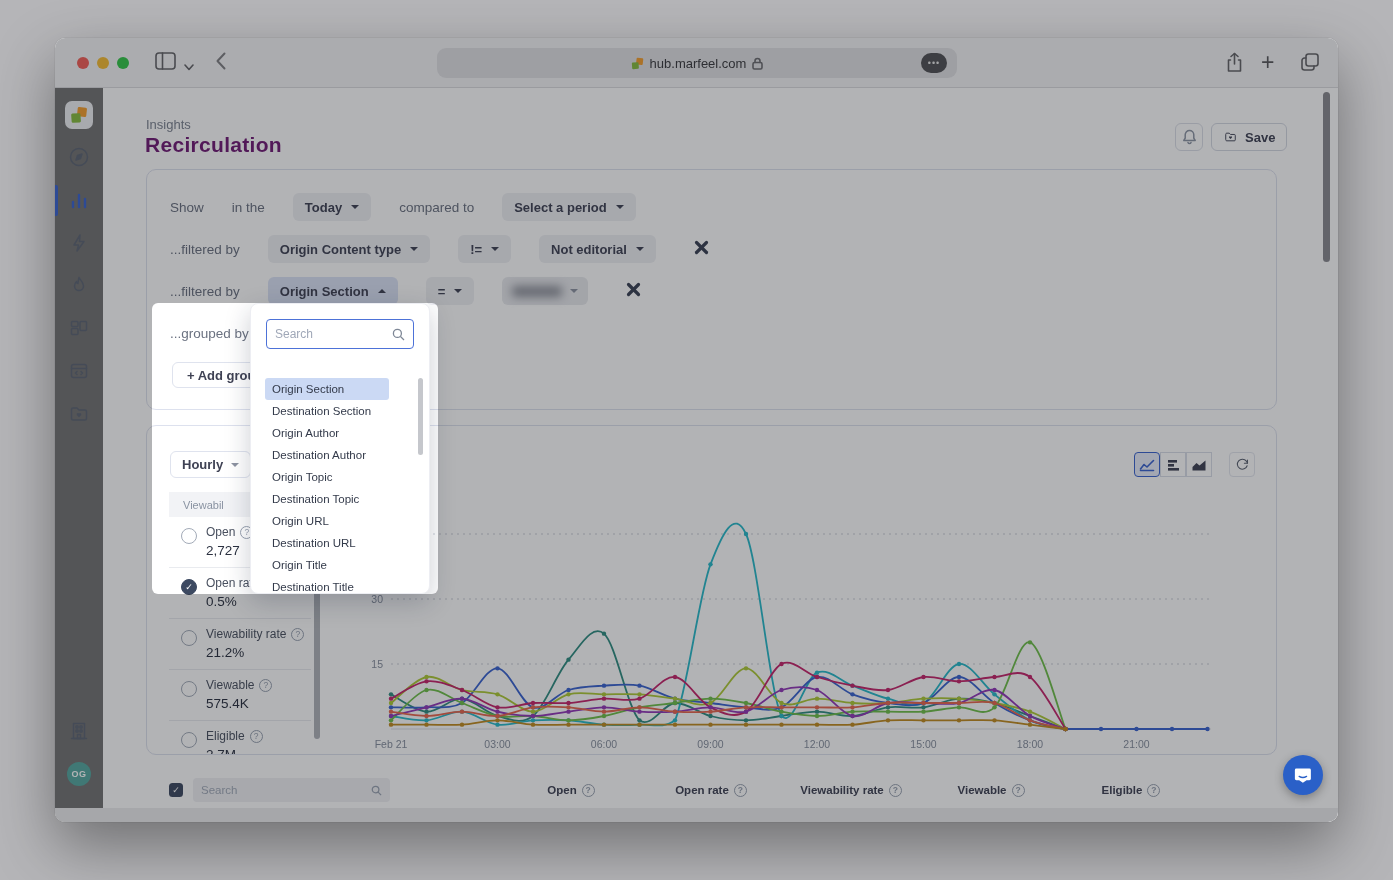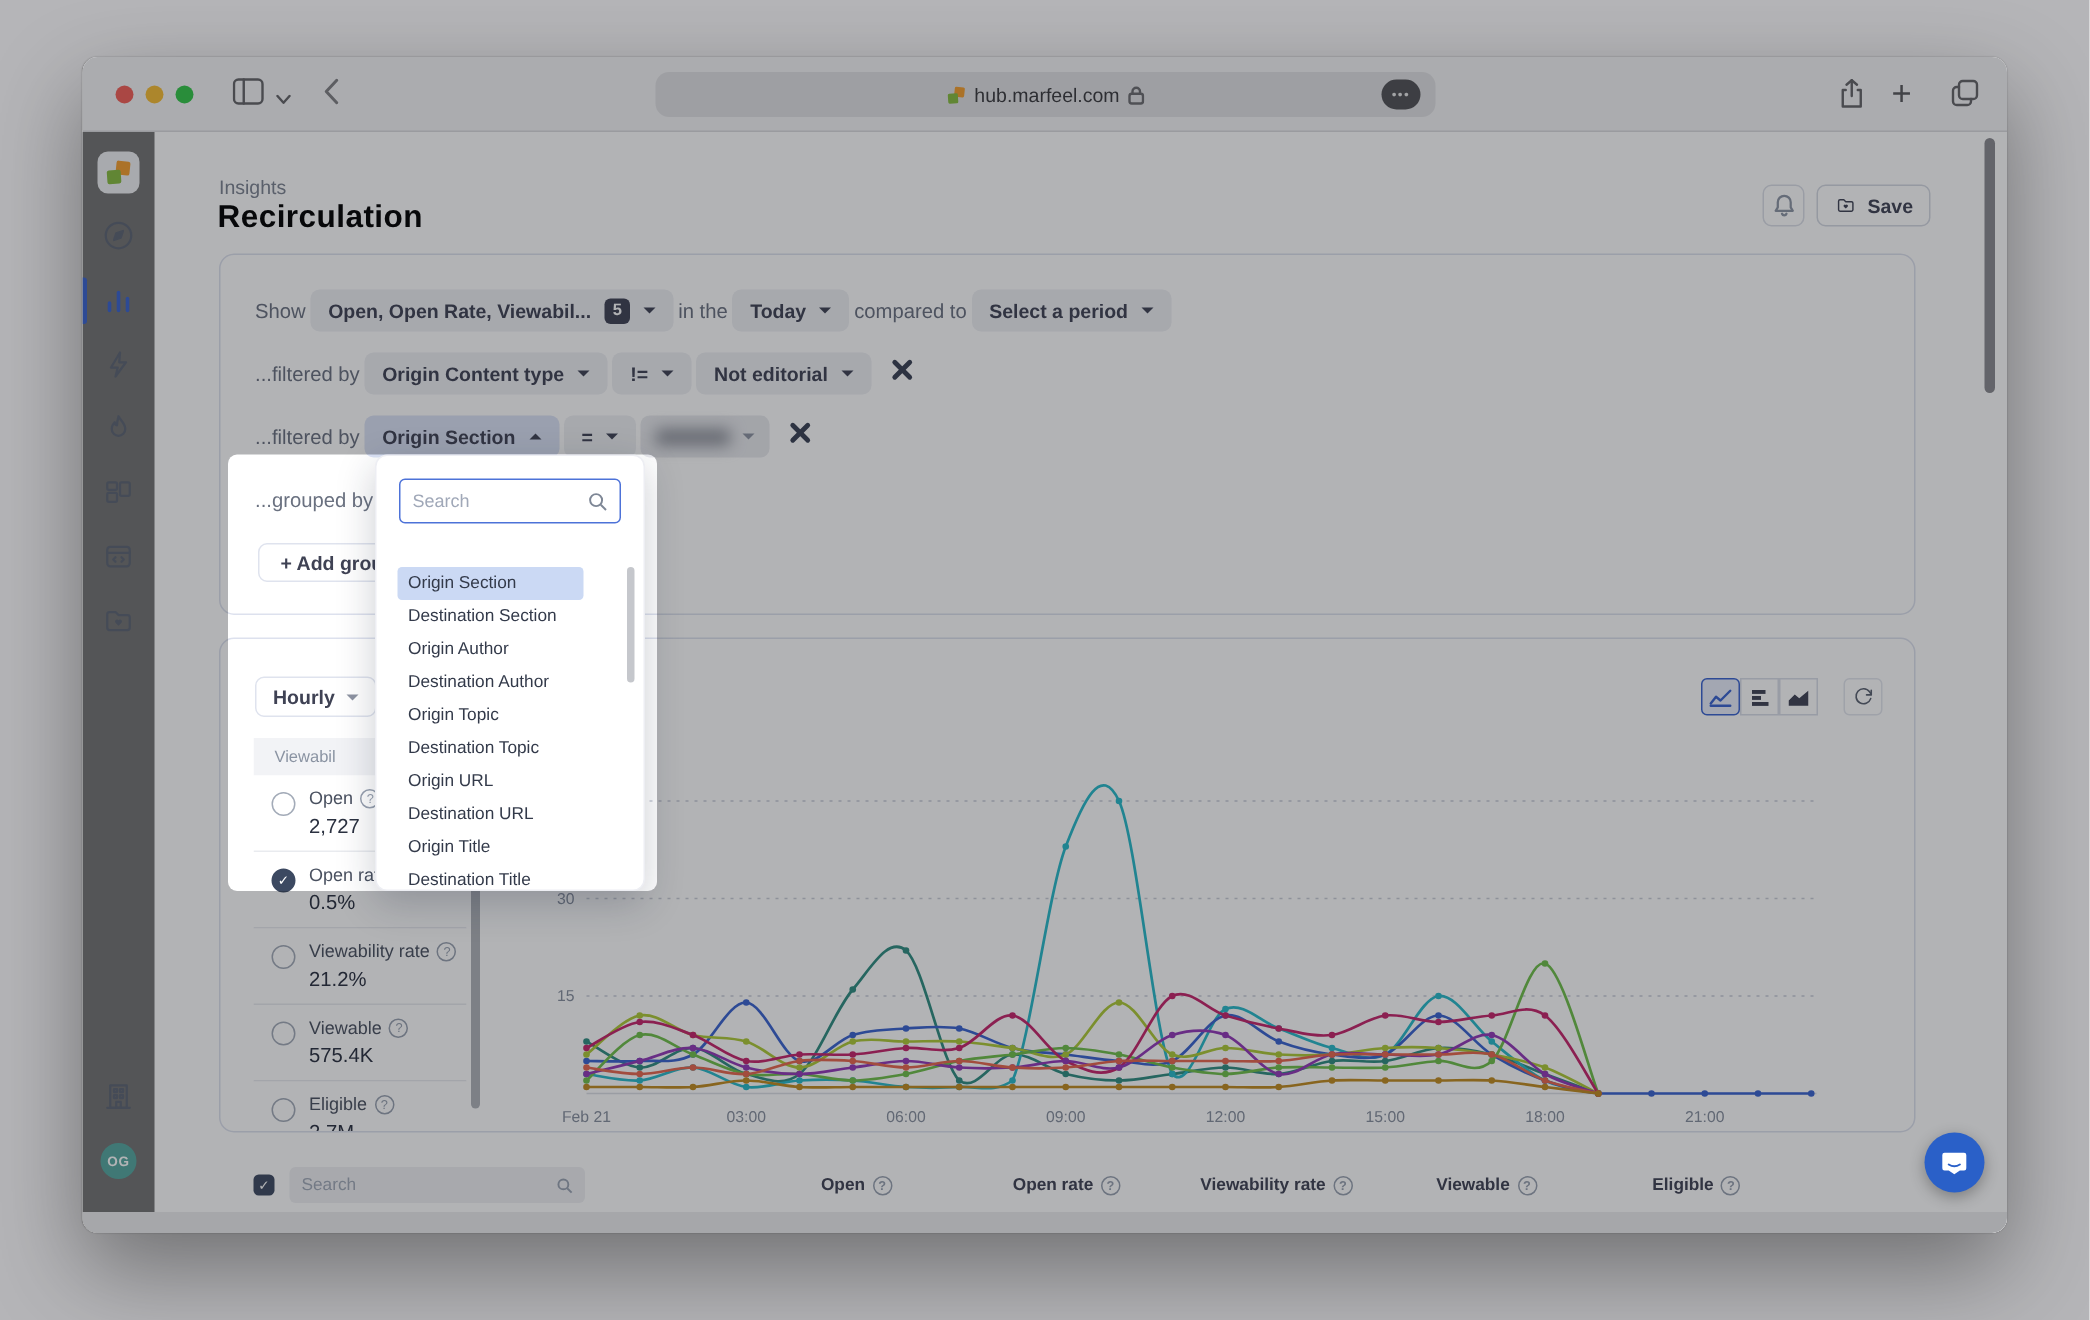--- a/index.html
+++ b/index.html
@@ -18,31 +18,31 @@
   .page{position:absolute;left:0;top:50px;right:0;bottom:0;background:#fff}
   .sidebar{position:absolute;left:0;top:0;width:48px;bottom:0;background:#737373}
   .side-ic{position:absolute;left:13px;width:22px;height:22px}
   .side-ic svg{stroke:#5d6573;fill:none;stroke-width:1.5;stroke-linecap:round;stroke-linejoin:round}
   .logo-box{position:absolute;left:10px;top:13px;width:28px;height:28px;border-radius:7px;background:#f1f2f5}
   .active-bar{position:absolute;left:0;top:97px;width:3px;height:31px;background:#3a63d0;border-radius:0 2px 2px 0}
   .avatar{position:absolute;left:12px;top:674px;width:24px;height:24px;border-radius:50%;background:#55a8a0;color:#fff;font-size:9px;font-weight:700;display:flex;align-items:center;justify-content:center;letter-spacing:.5px}
   .page-scrollbar{position:absolute;left:1268px;top:4px;width:7px;height:170px;border-radius:4px;background:#8a8a8f}
   
   .breadcrumb{position:absolute;left:91px;top:29px;font-size:13px;color:#7c8391}
-  .page-title{position:absolute;left:90px;top:45px;font-size:21px;font-weight:600;color:#000000;letter-spacing:.3px}
+  .page-title{position:absolute;left:90px;top:45px;font-size:21px;font-weight:600;color:#701a75;letter-spacing:.3px}
   .icon-btn{position:absolute;width:28px;height:28px;border:1px solid #dcdfe8;border-radius:6px;background:#fff;display:flex;align-items:center;justify-content:center}
   .bell-btn{left:1120px;top:35px}
   .save-btn{position:absolute;left:1156px;top:35px;height:28px;padding:0 11px;border:1px solid #d4d8e2;border-radius:6px;background:#fff;display:flex;align-items:center;gap:7px;font-size:13px;font-weight:600;color:#3f4254}
   .hdr-svg{stroke:#8d95a5;fill:none;stroke-width:1.5;stroke-linecap:round;stroke-linejoin:round}
   .save-svg{stroke:#3f4254;fill:none;stroke-width:1.5;stroke-linecap:round;stroke-linejoin:round}
   
   .card{position:absolute;left:91px;width:1131px;background:#fff;border:1px solid #dde1ee;border-radius:10px}
   .card-filters{top:81px;height:241px}
   .card-chart{top:337px;height:330px;overflow:hidden}
-  .frow{position:absolute;left:23px;display:flex;align-items:center;gap:3px;height:28px}
+  .frow{position:absolute;left:23px;display:flex;align-items:center;gap:28px;height:28px}
   .flabel{font-size:13.5px;color:#6a7180}
   .chip{display:inline-flex;align-items:center;gap:9px;height:28px;padding:0 12px;background:#eff0f4;border-radius:6px;font-size:13px;font-weight:600;color:#3f4254;white-space:nowrap}
   .chip.active{background:#dce3f6}
   .caret{width:0;height:0;border:4px solid transparent;border-top-color:#3f4254;margin-top:4px}
   .caret-up{width:0;height:0;border:4px solid transparent;border-bottom-color:#3f4254;margin-bottom:4px}
   .count-badge{min-width:17px;height:17px;border-radius:4px;background:#3f4254;color:#fff;font-size:11px;display:inline-flex;align-items:center;justify-content:center;padding:0 3px}
   .xicon svg{stroke:#3a4154;stroke-width:3.2;stroke-linecap:round}
   .blur-chip{width:86px;height:28px;background:#e9eaee;border-radius:6px;display:flex;align-items:center;justify-content:space-between;padding:0 10px}
   .blur-blob{width:50px;height:11px;background:#8c8f98;border-radius:3px;filter:blur(5px)}
   .caret-dim{width:0;height:0;border:4px solid transparent;border-top-color:#8d93a2;margin-top:4px}
@@ -217,25 +217,20 @@
       <svg class="save-svg" width="15" height="14" viewBox="0 0 22 22">
             <path d="M3.5 6.5a1.5 1.5 0 0 1 1.5-1.5h4l2 2h6a1.5 1.5 0 0 1 1.5 1.5v7a1.5 1.5 0 0 1-1.5 1.5H5a1.5 1.5 0 0 1-1.5-1.5z"></path>
             <path d="M11 14.2l-2-2a1.3 1.3 0 0 1 2-1.7 1.3 1.3 0 0 1 2 1.7z" fill="#3f4254" stroke="none"></path>
           </svg>
       <span>Save</span>
     </div>
 
     <div class="card card-filters">
       <div class="frow" style="top:23px">
         <span class="flabel">Show</span>
-        <span class="chip">
-          <span>Open, Open Rate, Viewabil...</span>
-          <span class="count-badge">5</span>
-          <span class="caret"></span>
-        </span>
         <span class="flabel">in the</span>
         <span class="chip">
           <span>Today</span>
           <span class="caret"></span>
         </span>
         <span class="flabel">compared to</span>
         <span class="chip">
           <span>Select a period</span>
           <span class="caret"></span>
         </span>

